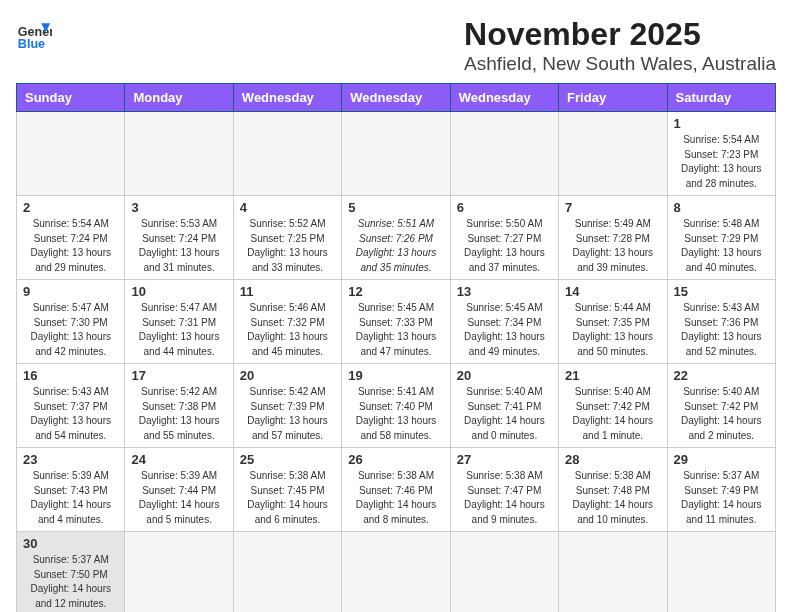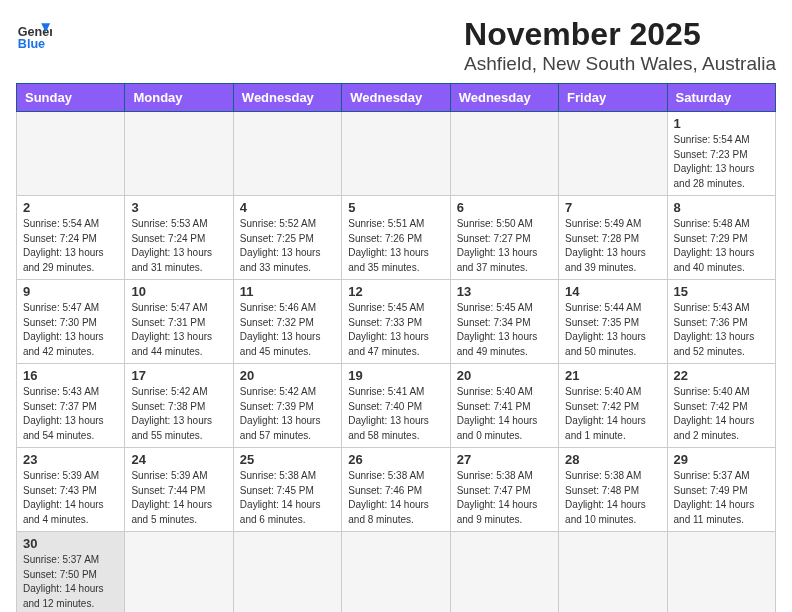--- a/index.html
+++ b/index.html
@@ -64,20 +64,21 @@
     }
     .day-number {
       font-size: 13px;
       font-weight: bold;
       margin-bottom: 2px;
     }
     .day-info {
       font-size: 10px;
       line-height: 1.45;
       color: #333;
+      text-align: center;
     }
     .last-row td {
       background: #f5f5f5;
     }
     .last-row td.has-data {
       background: #e5e5e5;
     }
   </style>
 </head>
 <body>
@@ -141,21 +142,21 @@
         </td>
         <td>
           <div class="day-number">4</div>
           <div class="day-info" style="white-space: pre-line;">Sunrise: 5:52 AM
 Sunset: 7:25 PM
 Daylight: 13 hours
 and 33 minutes.</div>
         </td>
         <td>
           <div class="day-number">5</div>
-          <div class="day-info" style="white-space: pre-line;">Sunrise: 5:51 AM
+          <div class="day-info" style="white-space: pre-line; font-style: italic;">Sunrise: 5:51 AM
 Sunset: 7:26 PM
 Daylight: 13 hours
 and 35 minutes.</div>
         </td>
         <td>
           <div class="day-number">6</div>
           <div class="day-info" style="white-space: pre-line;">Sunrise: 5:50 AM
 Sunset: 7:27 PM
 Daylight: 13 hours
 and 37 minutes.</div>

